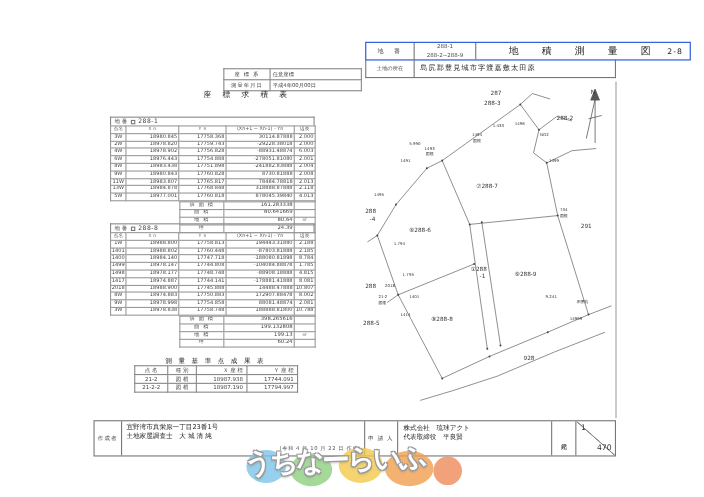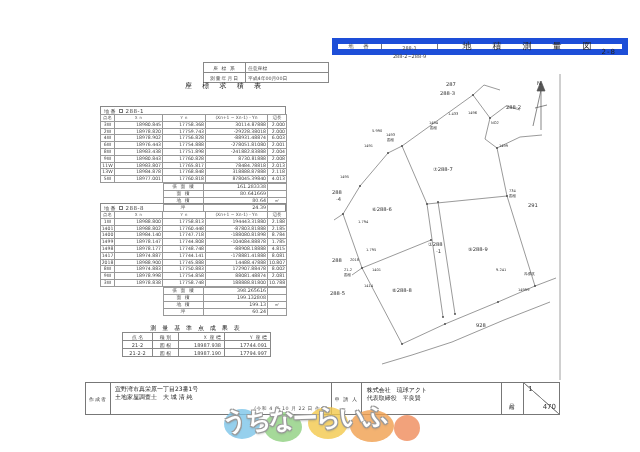--- a/index.html
+++ b/index.html
@@ -2,21 +2,21 @@
 <html><head>
 <meta charset="utf-8">
 <style>
   *{margin:0;padding:0;box-sizing:border-box}
   html,body{width:640px;height:452px;background:#fff;overflow:hidden;
     font-family:"DejaVu Sans","Liberation Sans",sans-serif;color:#333}
   .abs{position:absolute}
   #sheet{position:relative;width:640px;height:452px;background:#fff}
 
   
-  #hdr-row1{left:332px;top:38px;width:296px;height:17px;display:flex;border:6px solid #1d4ed8}
+  #hdr-row1{left:332px;top:38px;width:296px;height:17px;display:flex;border:1px solid #1d4ed8}
   #hdr-row2{left:332px;top:54px;width:228px;height:17px;display:flex;border:1px solid #777;border-top:none}
   .h-label{width:44px;border-right:1px solid #777;display:flex;align-items:center;justify-content:center;
            font-size:5.5px;letter-spacing:2px;color:#444}
   .h-nums{width:56px;border-right:1px solid #777;text-align:center;font-size:5px;line-height:8px;color:#444}
   .h-title{flex:1;display:flex;align-items:center;justify-content:center;position:relative;
            font-size:9px;letter-spacing:6px;color:#222}
   .h-sheetno{position:absolute;right:6px;top:4px;font-size:7px;letter-spacing:1px}
   .h-loc{flex:1;display:flex;align-items:center;font-size:6.5px;padding-left:5px;letter-spacing:1px;color:#222}
 
   
@@ -95,20 +95,24 @@
     <div class="h-nums">
       <div>288-1</div>
       <div>288-2~288-9</div>
     </div>
     <div class="h-title">
       <span>地　積　測　量　図</span>
       <span class="h-sheetno">2-8</span>
     </div>
   </div>
 
+  <div class="abs" id="hdr-row2">
+    <div class="h-label" style="font-size:4.8px;letter-spacing:0">土地の所在</div>
+    <div class="h-loc">島尻郡豊見城市字渡嘉敷太田原</div>
+  </div>
 
   <div class="abs" id="meta">
     <table>
         <tbody>
           <tr>
             <td>座 標 系</td>
             <td>任意座標</td>
           </tr>
           <tr>
             <td>測量年月日</td>

